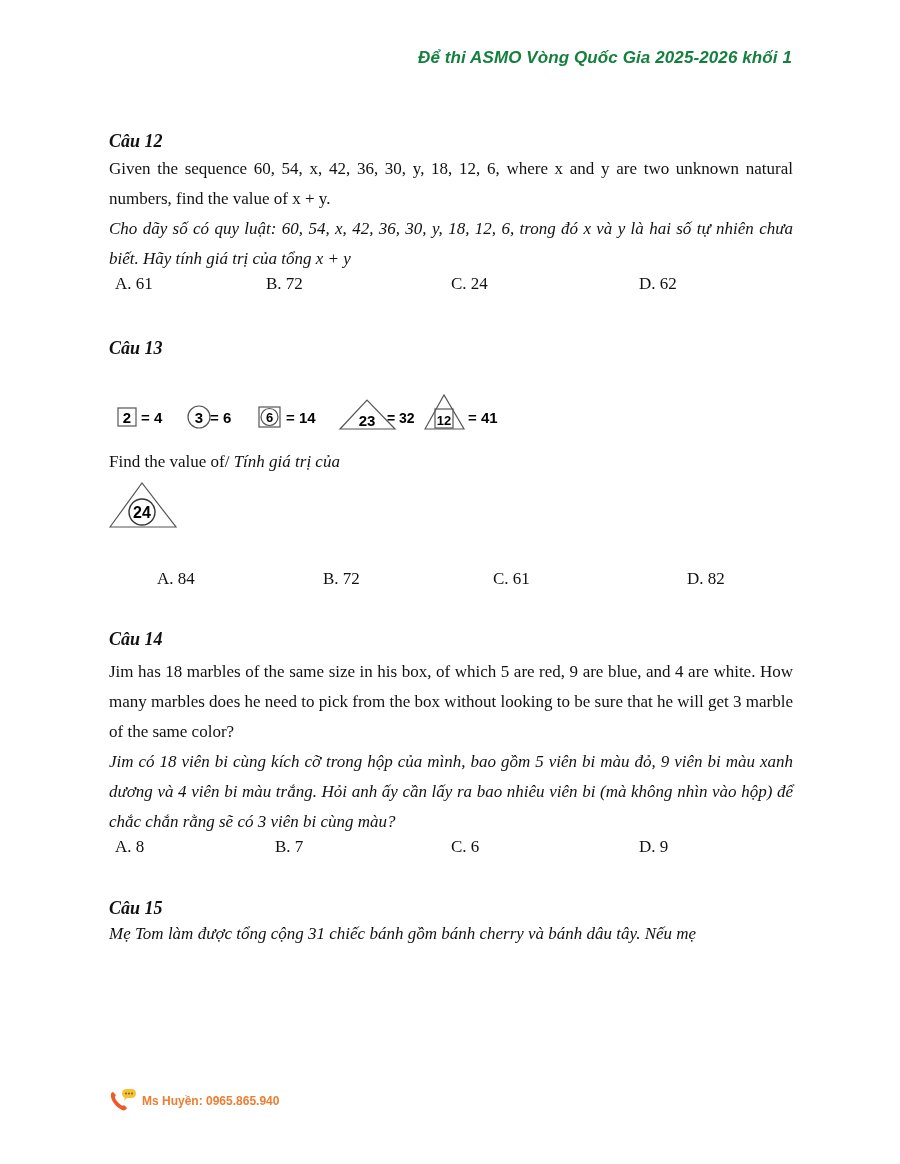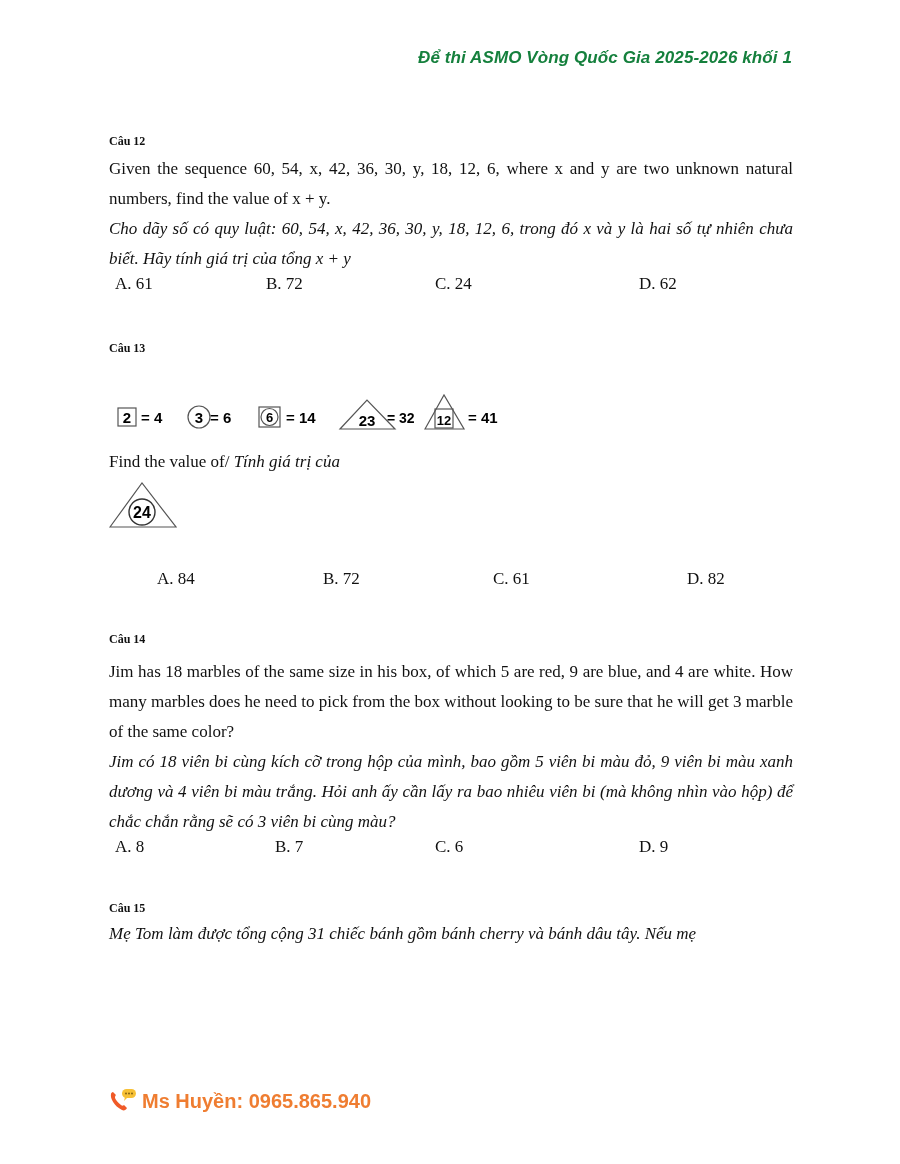--- a/index.html
+++ b/index.html
@@ -1,29 +1,29 @@
 <!DOCTYPE html>
 <html><head>
 <meta charset="utf-8">
 <style>
   html, body { margin: 0; padding: 0; background: #ffffff; }
   body { width: 900px; height: 1164px; position: relative; overflow: hidden; font-family: "Liberation Serif", serif; color: #111; }
   .header-title { position: absolute; right: 108px; top: 48px; font-family: "Liberation Sans", sans-serif; font-weight: bold; font-style: italic; font-size: 17px; color: #15803d; letter-spacing: 0.1px; }
   .block { position: absolute; left: 109px; width: 684px; }
-  .q-heading { font-weight: bold; font-size: 12px; line-height: 22px; }
+  .q-heading { font-weight: bold; font-size: 18px; line-height: 22px; font-style: italic; }
   .para { font-size: 17px; line-height: 30px; margin: 0; text-align: justify; }
   .para.it { font-style: italic; }
   .options { position: relative; height: 28px; font-size: 17px; }
   .opt { position: absolute; top: 0; }
-  .opt.a { left: 6px; } .opt.b { left: 157px; } .opt.c { left: 326px; text-align: right; } .opt.d { left: 530px; }
+  .opt.a { left: 6px; } .opt.b { left: 157px; } .opt.c { left: 342px; text-align: right; } .opt.d { left: 530px; }
   .opt.a2 { left: 0px; } .opt.b2 { left: 166px; } .opt.c2 { left: 336px; } .opt.d2 { left: 530px; }
   .puzzle { position: absolute; left: 115px; top: 392px; }
   .pz-text { font-family: "Liberation Sans", sans-serif; font-weight: bold; font-size: 15px; }
   .footer { position: absolute; left: 108px; top: 1088px; display: flex; align-items: center; }
-  .footer-text { font-family: "Liberation Sans", sans-serif; font-weight: bold; font-size: 20px; color: #ef7d31; margin-left: 4px; }
+  .footer-text { font-family: "Liberation Sans", sans-serif; font-weight: bold; font-size: 12px; color: #ef7d31; margin-left: 4px; }
 </style>
 </head>
 <body>
 
 <div class="header-title">Để thi ASMO Vòng Quốc Gia 2025-2026 khối 1</div>
 
 <div class="block" style="top:130px;">
   <div class="q-heading">Câu 12</div>
   <p class="para" style="margin-top:2px;">Given the sequence 60, 54, x, 42, 36, 30, y, 18, 12, 6, where x and y are two unknown natural numbers, find the value of x + y.</p>
   <p class="para it">Cho dãy số có quy luật: 60, 54, x, 42, 36, 30, y, 18, 12, 6, trong đó x và y là hai số tự nhiên chưa biết. Hãy tính giá trị của tổng x + y</p>

